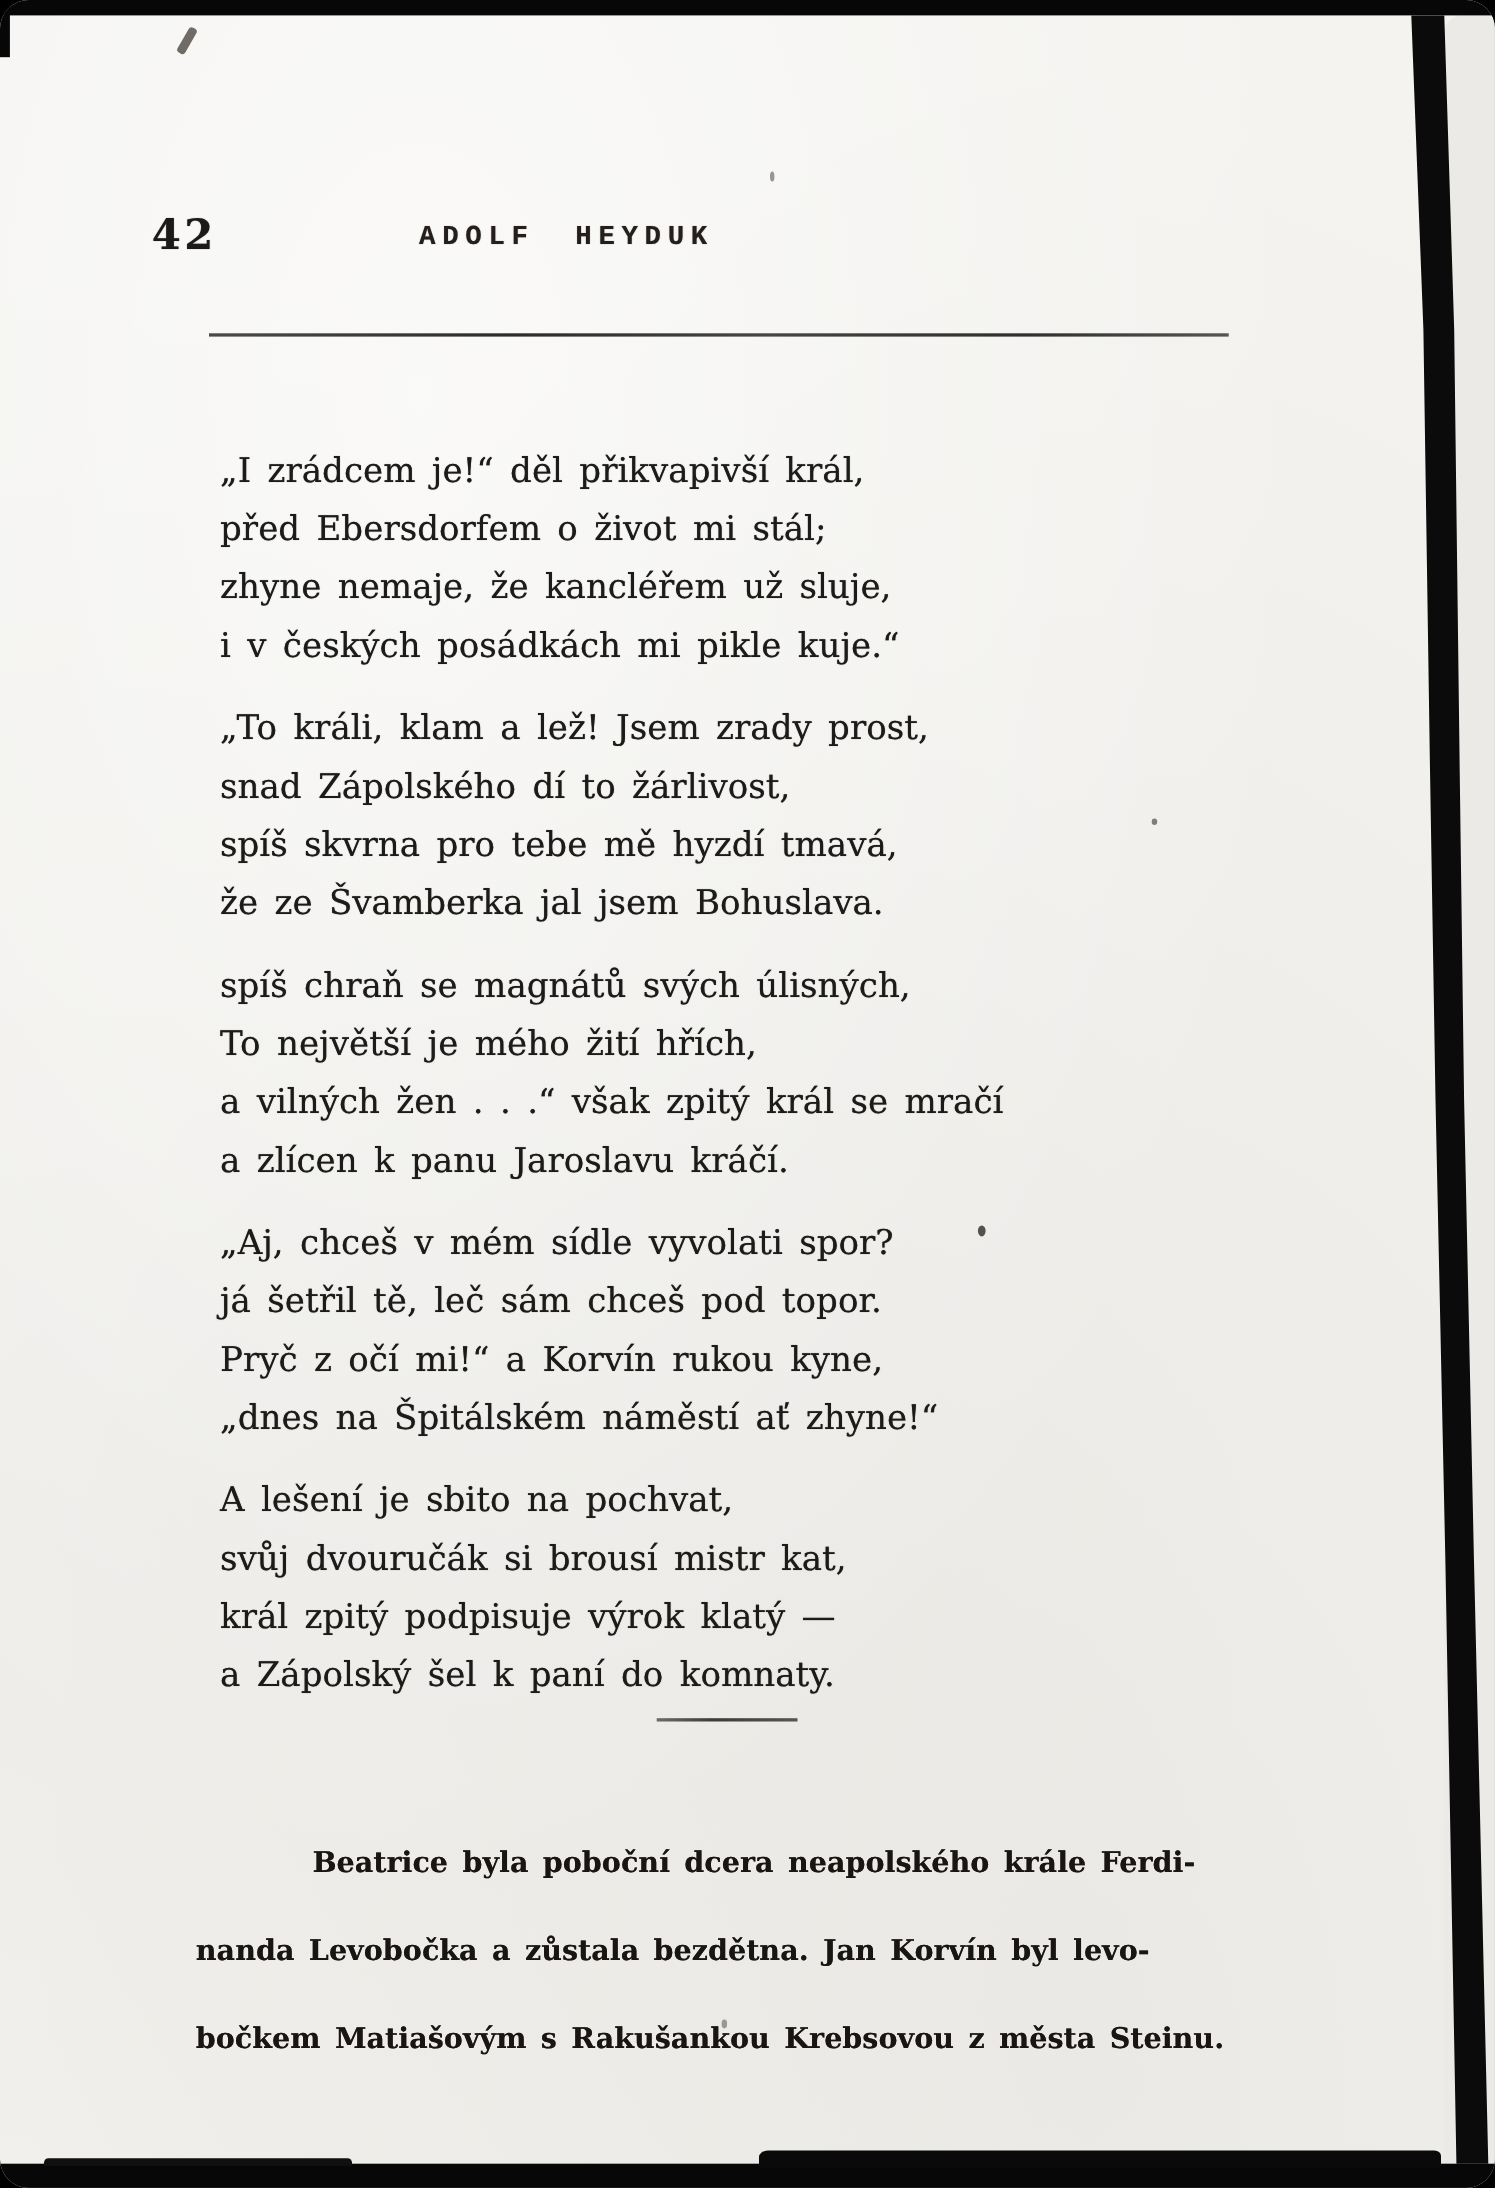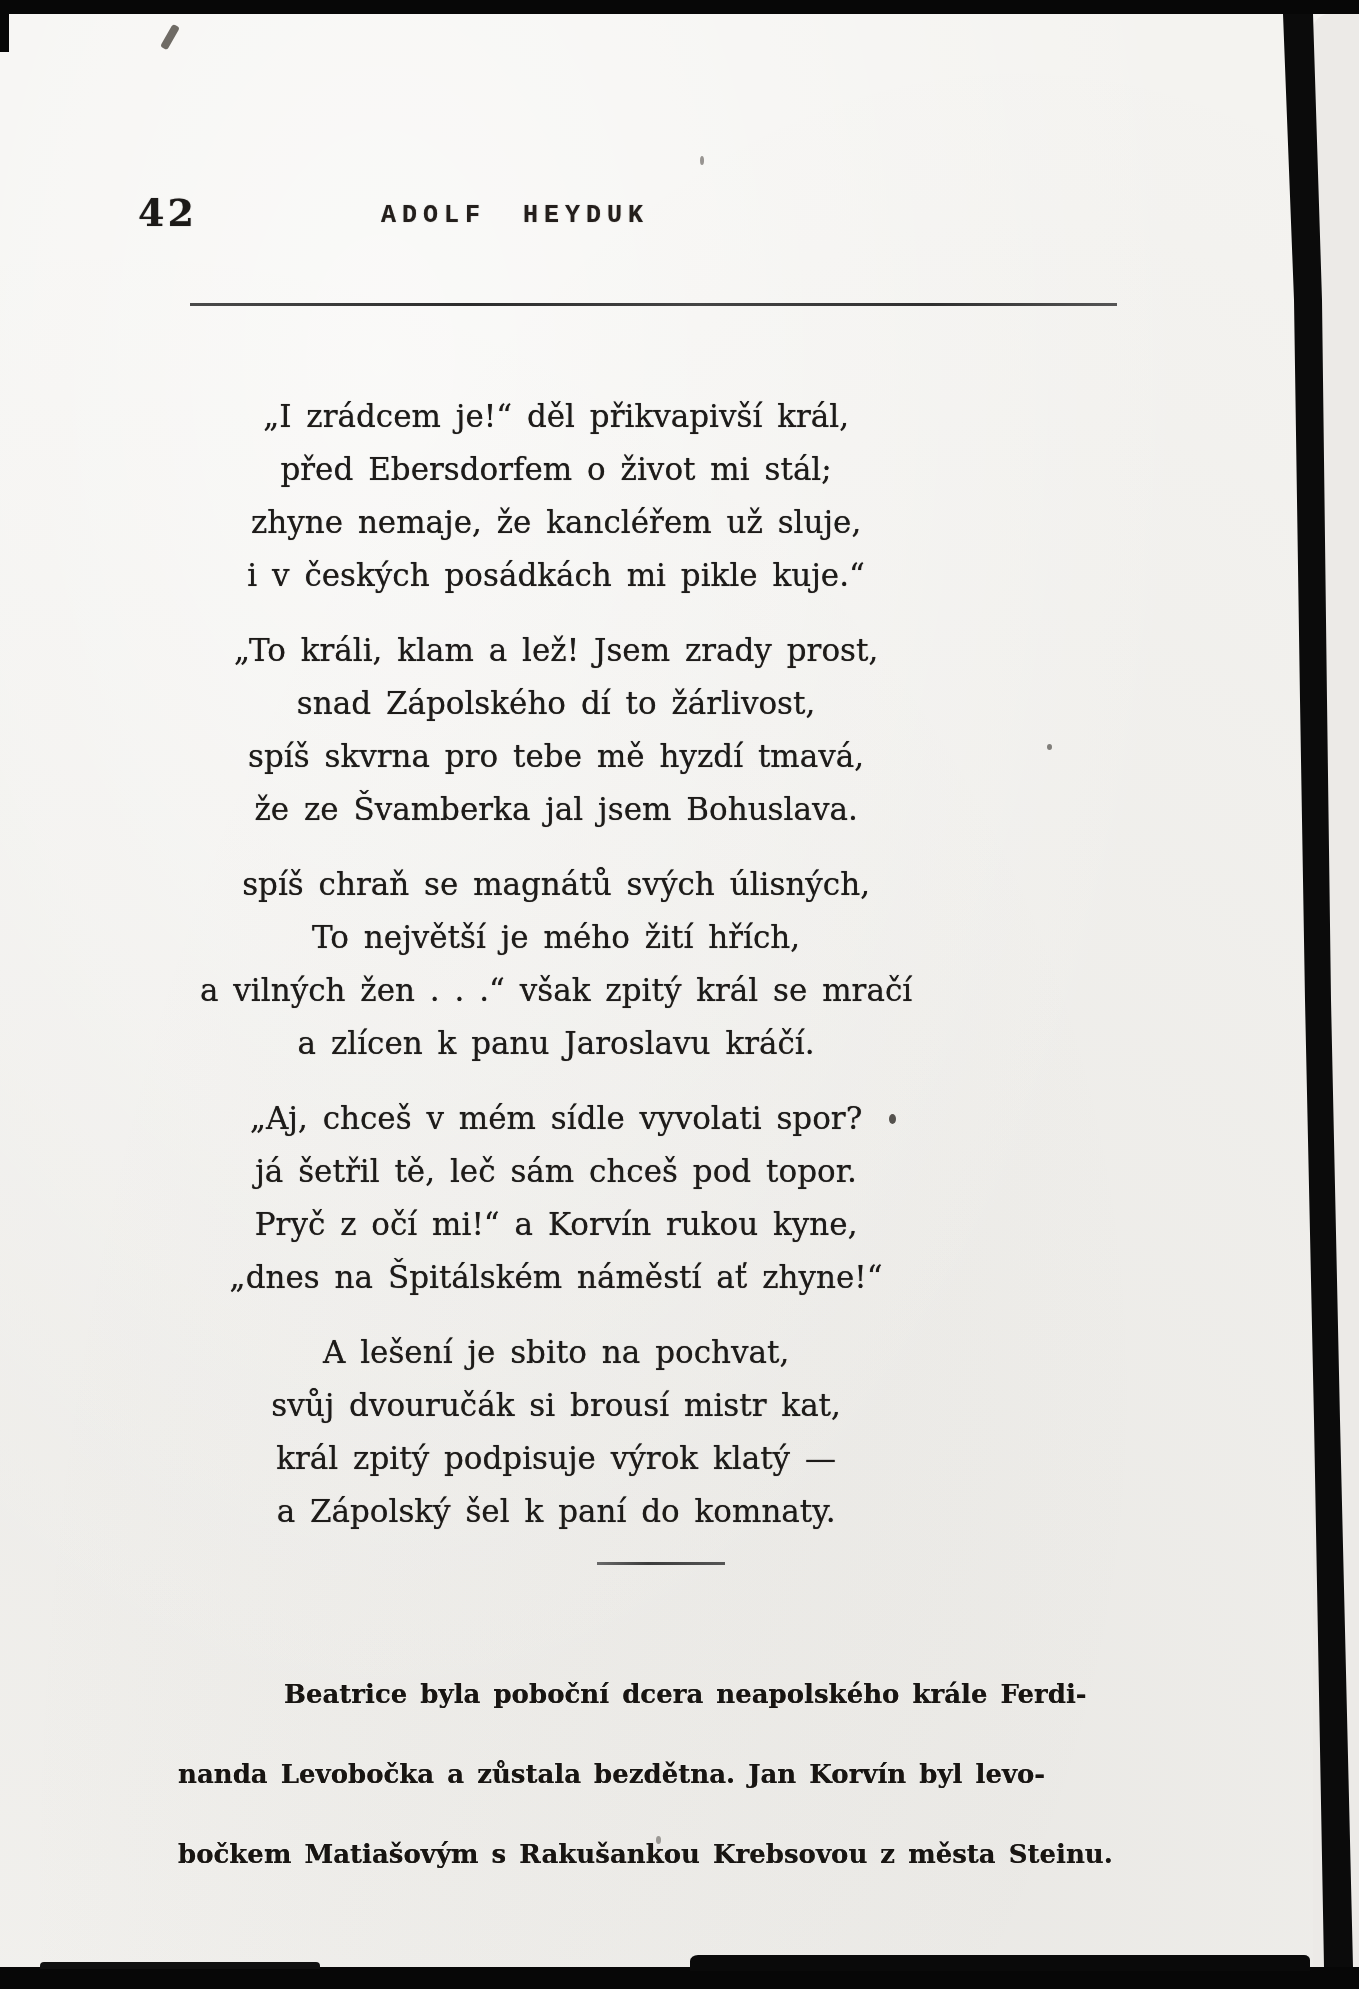--- a/index.html
+++ b/index.html
@@ -6,36 +6,37 @@
   .scan{
     position:relative;
     width:1359px;height:1989px;
     overflow:hidden;
     background:#f4f3f0;
     background-image:
       radial-gradient(ellipse at 28% 18%, rgba(255,255,255,.55), rgba(255,255,255,0) 60%),
       radial-gradient(ellipse at 75% 95%, rgba(110,105,95,.07), rgba(110,105,95,0) 70%),
       radial-gradient(ellipse at 8% 70%, rgba(120,115,105,.05), rgba(120,115,105,0) 60%);
     font-family:"DejaVu Serif", serif;
+    border-radius:26px;
   }
   
   .edge-top{position:absolute;left:0;top:0;width:100%;height:14px;background:#070707;}
   .edge-bottom{position:absolute;left:0;bottom:0;width:100%;height:22px;background:#070707;}
   .edge-bottom-bump{position:absolute;left:690px;bottom:18px;width:620px;height:16px;background:#0a0a0a;border-radius:8px 6px 0 0/6px 5px 0 0;}
   .edge-bottom-bump2{position:absolute;left:40px;bottom:20px;width:280px;height:7px;background:#101010;border-radius:4px 4px 0 0;}
   .edge-left-notch{position:absolute;left:0;top:0;width:9px;height:52px;background:#070707;}
   .right-page{position:absolute;right:0;top:14px;bottom:22px;width:46px;background:#eceae7;border-radius:16px 0 0 0;}
   .spine-svg{position:absolute;left:0;top:0;pointer-events:none;}
   
   .page-number{position:absolute;left:138px;top:190px;font-size:38px;font-weight:bold;letter-spacing:3px;color:#1c1a18;text-shadow:0 0 1px rgba(25,22,20,.55);}
   .running-title{position:absolute;left:0;top:201px;width:1030px;text-align:center;font-size:25px;font-weight:bold;letter-spacing:6px;word-spacing:16px;color:#241f1c;text-shadow:0 0 1px rgba(30,26,22,.5);font-family:Liberation Mono, monospace;}
   .header-rule{position:absolute;left:190px;top:303px;width:927px;height:3px;background:linear-gradient(90deg,#4a4a4a,#2c2c2c 30%,#454545 55%,#2f2f2f 80%,#555);}
   
   .poem{position:absolute;left:200px;top:390px;color:#1d1b19;font-size:31px;word-spacing:5px;text-shadow:0 0 0.7px rgba(22,20,18,.75);}
-  .stanza{margin:0 0 22px 0;text-align:center;}
+  .stanza{margin:12px 0 22px 0;}
   .poem-line{height:53px;line-height:53px;white-space:nowrap;}
   
   .footnote-rule{position:absolute;left:597px;top:1562px;width:128px;height:3px;background:linear-gradient(90deg,#6a6a6a,#3c3c3c 40%,#555);}
   .footnote{position:absolute;left:178px;top:1634px;width:950px;font-size:26px;font-weight:bold;color:#181512;word-spacing:4px;text-shadow:0 0 0.6px rgba(18,15,12,.7);}
   .footnote-line{height:40px;line-height:40px;white-space:nowrap;margin-top:40px;}
   .footnote-line.indent{text-indent:106px;}
   
   .speck{position:absolute;background:#4a463f;border-radius:50%;}
   .speck-check{left:166px;top:24px;width:8px;height:26px;transform:rotate(30deg);border-radius:3px;background:#57524b;opacity:.85;}
   .speck-a{left:700px;top:156px;width:4px;height:9px;opacity:.55;}

